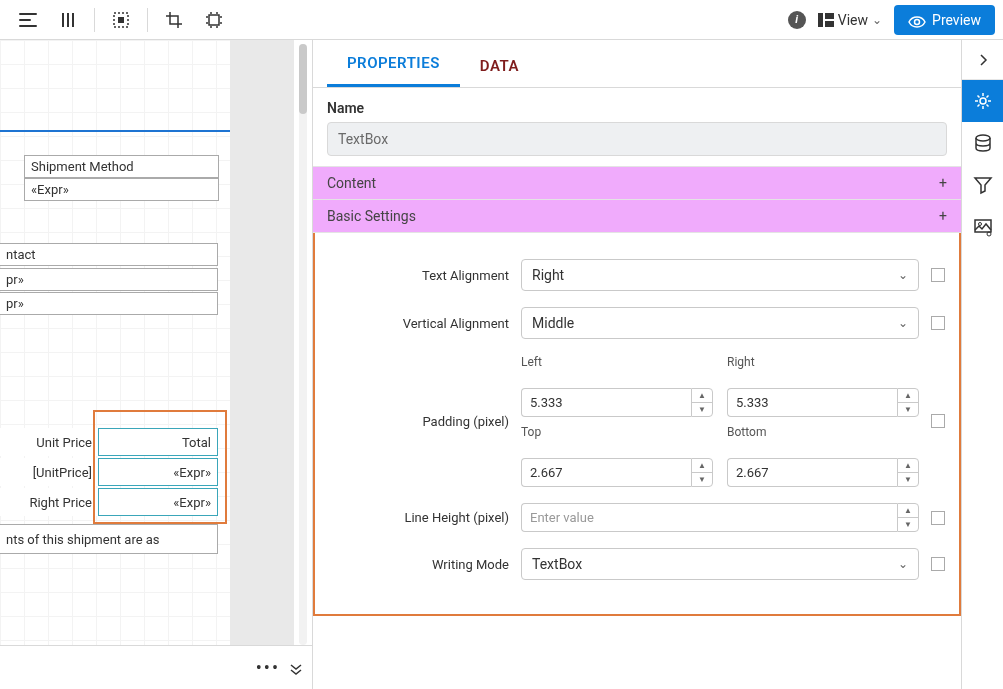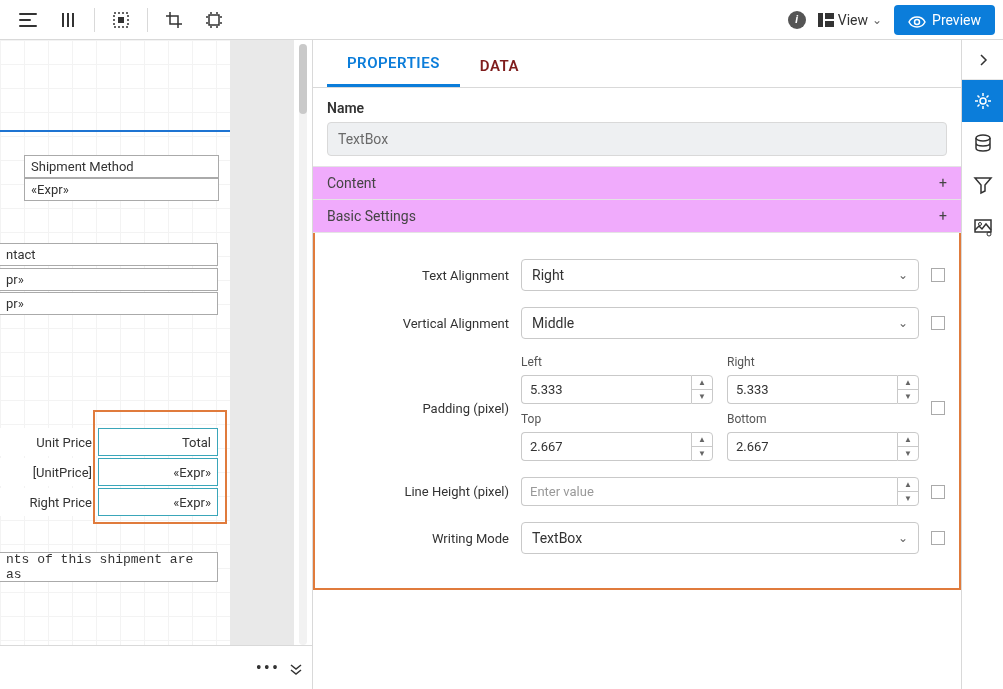--- a/index.html
+++ b/index.html
@@ -48,21 +48,21 @@
 .acc { border-top:1px solid #e4e4e4; }
 .acc-head { display:flex; align-items:center; justify-content:space-between; padding:8px 14px; background:#f0abfc; font-size:14px; color:#444; cursor:pointer; }
 .acc-head.hl { background:#f0ece8; border:2px solid #e07b3c; border-bottom:none; }
 .acc-body { border:2px solid #e07b3c; border-top:none; padding:10px 14px 18px; }
 .row { display:flex; align-items:center; margin:16px 0; gap:12px; }
 .row .lbl { width:180px; text-align:right; font-size:13px; color:#333; }
 .select { flex:1; border:1px solid #c9c9c9; border-radius:4px; padding:7px 10px; display:flex; align-items:center; justify-content:space-between; font-size:14px; cursor:pointer; background:#fff; }
 .chev { font-size:12px; color:#666; }
 .chk { width:14px; height:14px; border:1px solid #aaa; background:#fff; cursor:pointer; }
 .pad-group { flex:1; display:grid; grid-template-columns:1fr 1fr; gap:8px 14px; }
-.pad-item { display:flex; flex-direction:column; gap:6px; }
+.pad-item { display:flex; flex-direction:column; gap:19px; }
 .pad-lbl { font-size:12px; color:#555; }
 .num-input { display:flex; }
 .num-field { flex:1; border:1px solid #c9c9c9; border-right:none; border-radius:4px 0 0 4px; padding:6px 8px; font-size:13px; background:#fff; }
 .spinners { border:1px solid #c9c9c9; border-radius:0 4px 4px 0; display:flex; flex-direction:column; width:22px; }
 .spin { flex:1; display:flex; align-items:center; justify-content:center; font-size:8px; color:#666; cursor:pointer; }
 .spin:first-child { border-bottom:1px solid #c9c9c9; }
 .placeholder { color:#999; }
 
 
 .rail { width:42px; border-left:1px solid #d9d9d9; display:flex; flex-direction:column; align-items:center; padding-top:0; }
@@ -149,21 +149,21 @@
 
         <div class="plain-cell rt" style="left:0; top:388px; width:98px; height:28px;">Unit Price</div>
         <div class="plain-cell rt" style="left:0; top:418px; width:98px; height:28px;">[UnitPrice]</div>
         <div class="plain-cell rt" style="left:0; top:448px; width:98px; height:28px;">Right Price</div>
 
         <div class="sel-group" style="left:93px; top:370px; width:134px; height:114px;"></div>
         <div class="sel-cell rt" style="left:98px; top:388px; width:120px; height:28px;">Total</div>
         <div class="sel-cell rt" style="left:98px; top:418px; width:120px; height:28px;">«Expr»</div>
         <div class="sel-cell rt" style="left:98px; top:448px; width:120px; height:28px;">«Expr»</div>
 
-        <div class="field-box" style="left:0; top:512px; width:218px; height:30px; border-left:none; display:flex; align-items:center;font-family:Liberation Mono, monospace;">nts of this shipment are as</div>
+        <div class="field-box" style="left:0; top:484px; width:218px; height:30px; border-left:none; display:flex; align-items:center;">nts of this shipment are as</div>
       </div>
     </div>
     <div class="canvas-footer">
       <span class="dots">•••</span>
       <span class="chevdd">
         <svg width="12" height="14">
             <path d="M1 4l5 4 5-4M1 9l5 4 5-4" stroke="#333" stroke-width="1.5" fill="none"></path>
           </svg>
       </span>
     </div>

